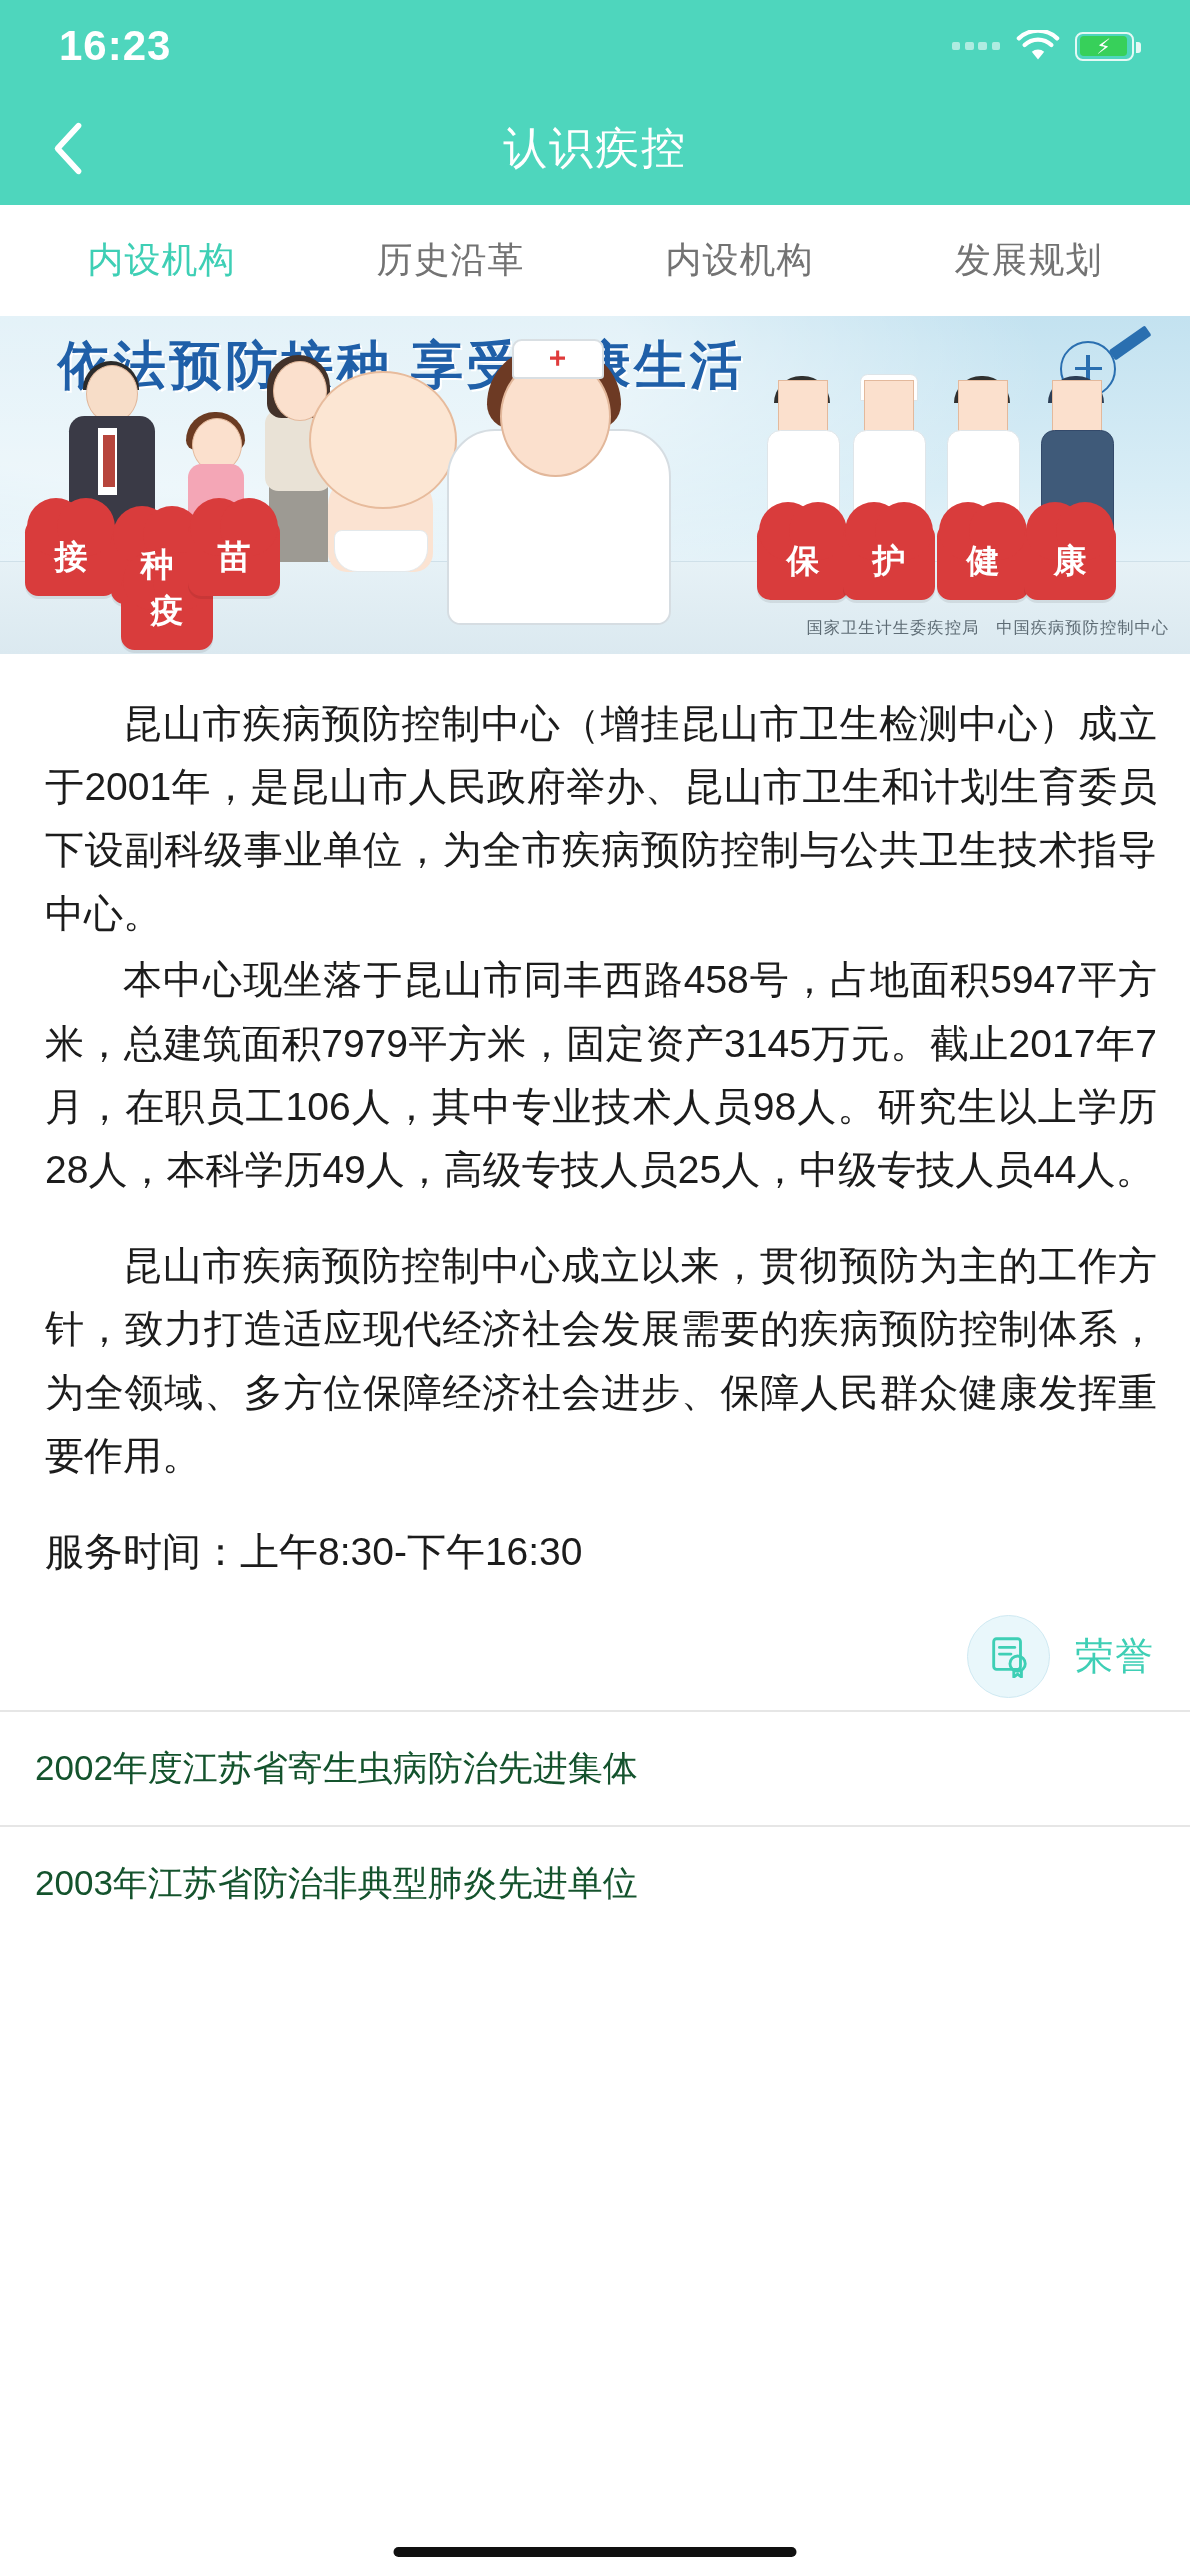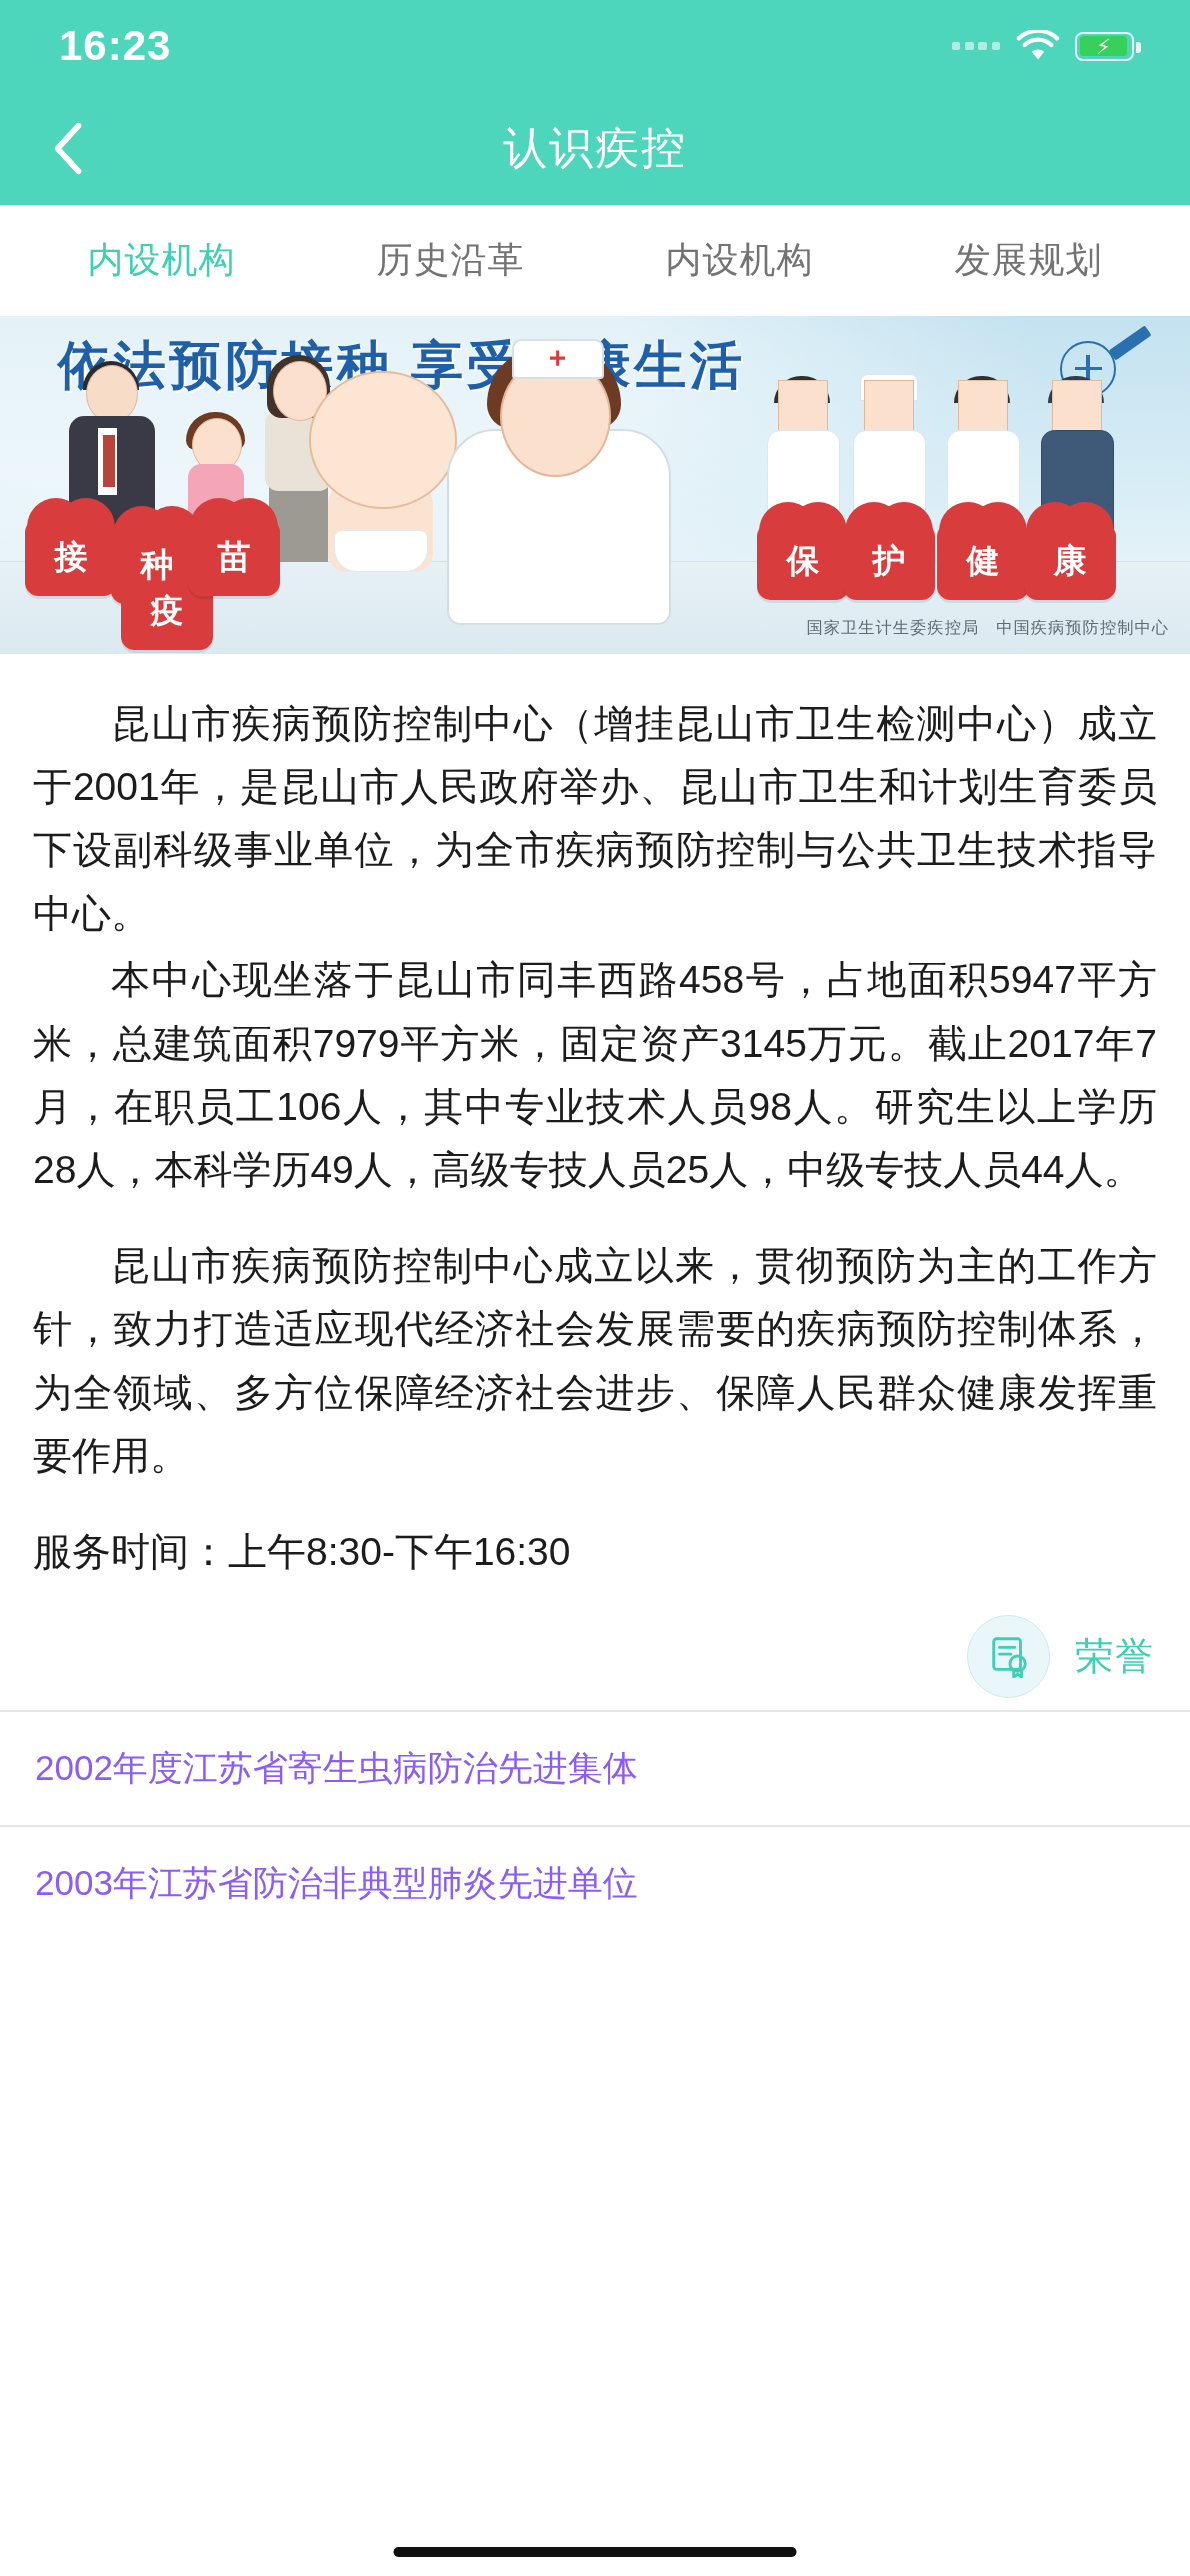--- a/index.html
+++ b/index.html
@@ -377,20 +377,21 @@
     font-size: 16.3px;
     color: #5d6b74;
     letter-spacing: 1px;
     white-space: nowrap;
   }
   .banner-credit b { font-weight: 400; margin-left: 17px; }
 
   
   .article {
     padding: 38px 33px 0 33px;
+    margin-left: 12px;
   }
   .para {
     font-size: 39px;
     line-height: 1.62;
     color: #1c1c1c;
     text-align: justify;
     text-indent: 2em;
     margin: 0 0 3.8px 0;
     letter-spacing: 0px;
   }
@@ -422,21 +423,21 @@
     color: #3ecfb5;
     letter-spacing: 1.9px;
   }
   .divider {
     height: 1.9px;
     background: #e6e6e6;
     margin: 0 0;
   }
   .honor-item {
     font-size: 35px;
-    color: #8b5cf6;
+    color: #14532d;
     padding: 33px 35px;
     letter-spacing: 0;
   }
 
   
   .home-indicator {
     position: absolute;
     left: 50%;
     transform: translateX(-50%);
     bottom: 19px;

